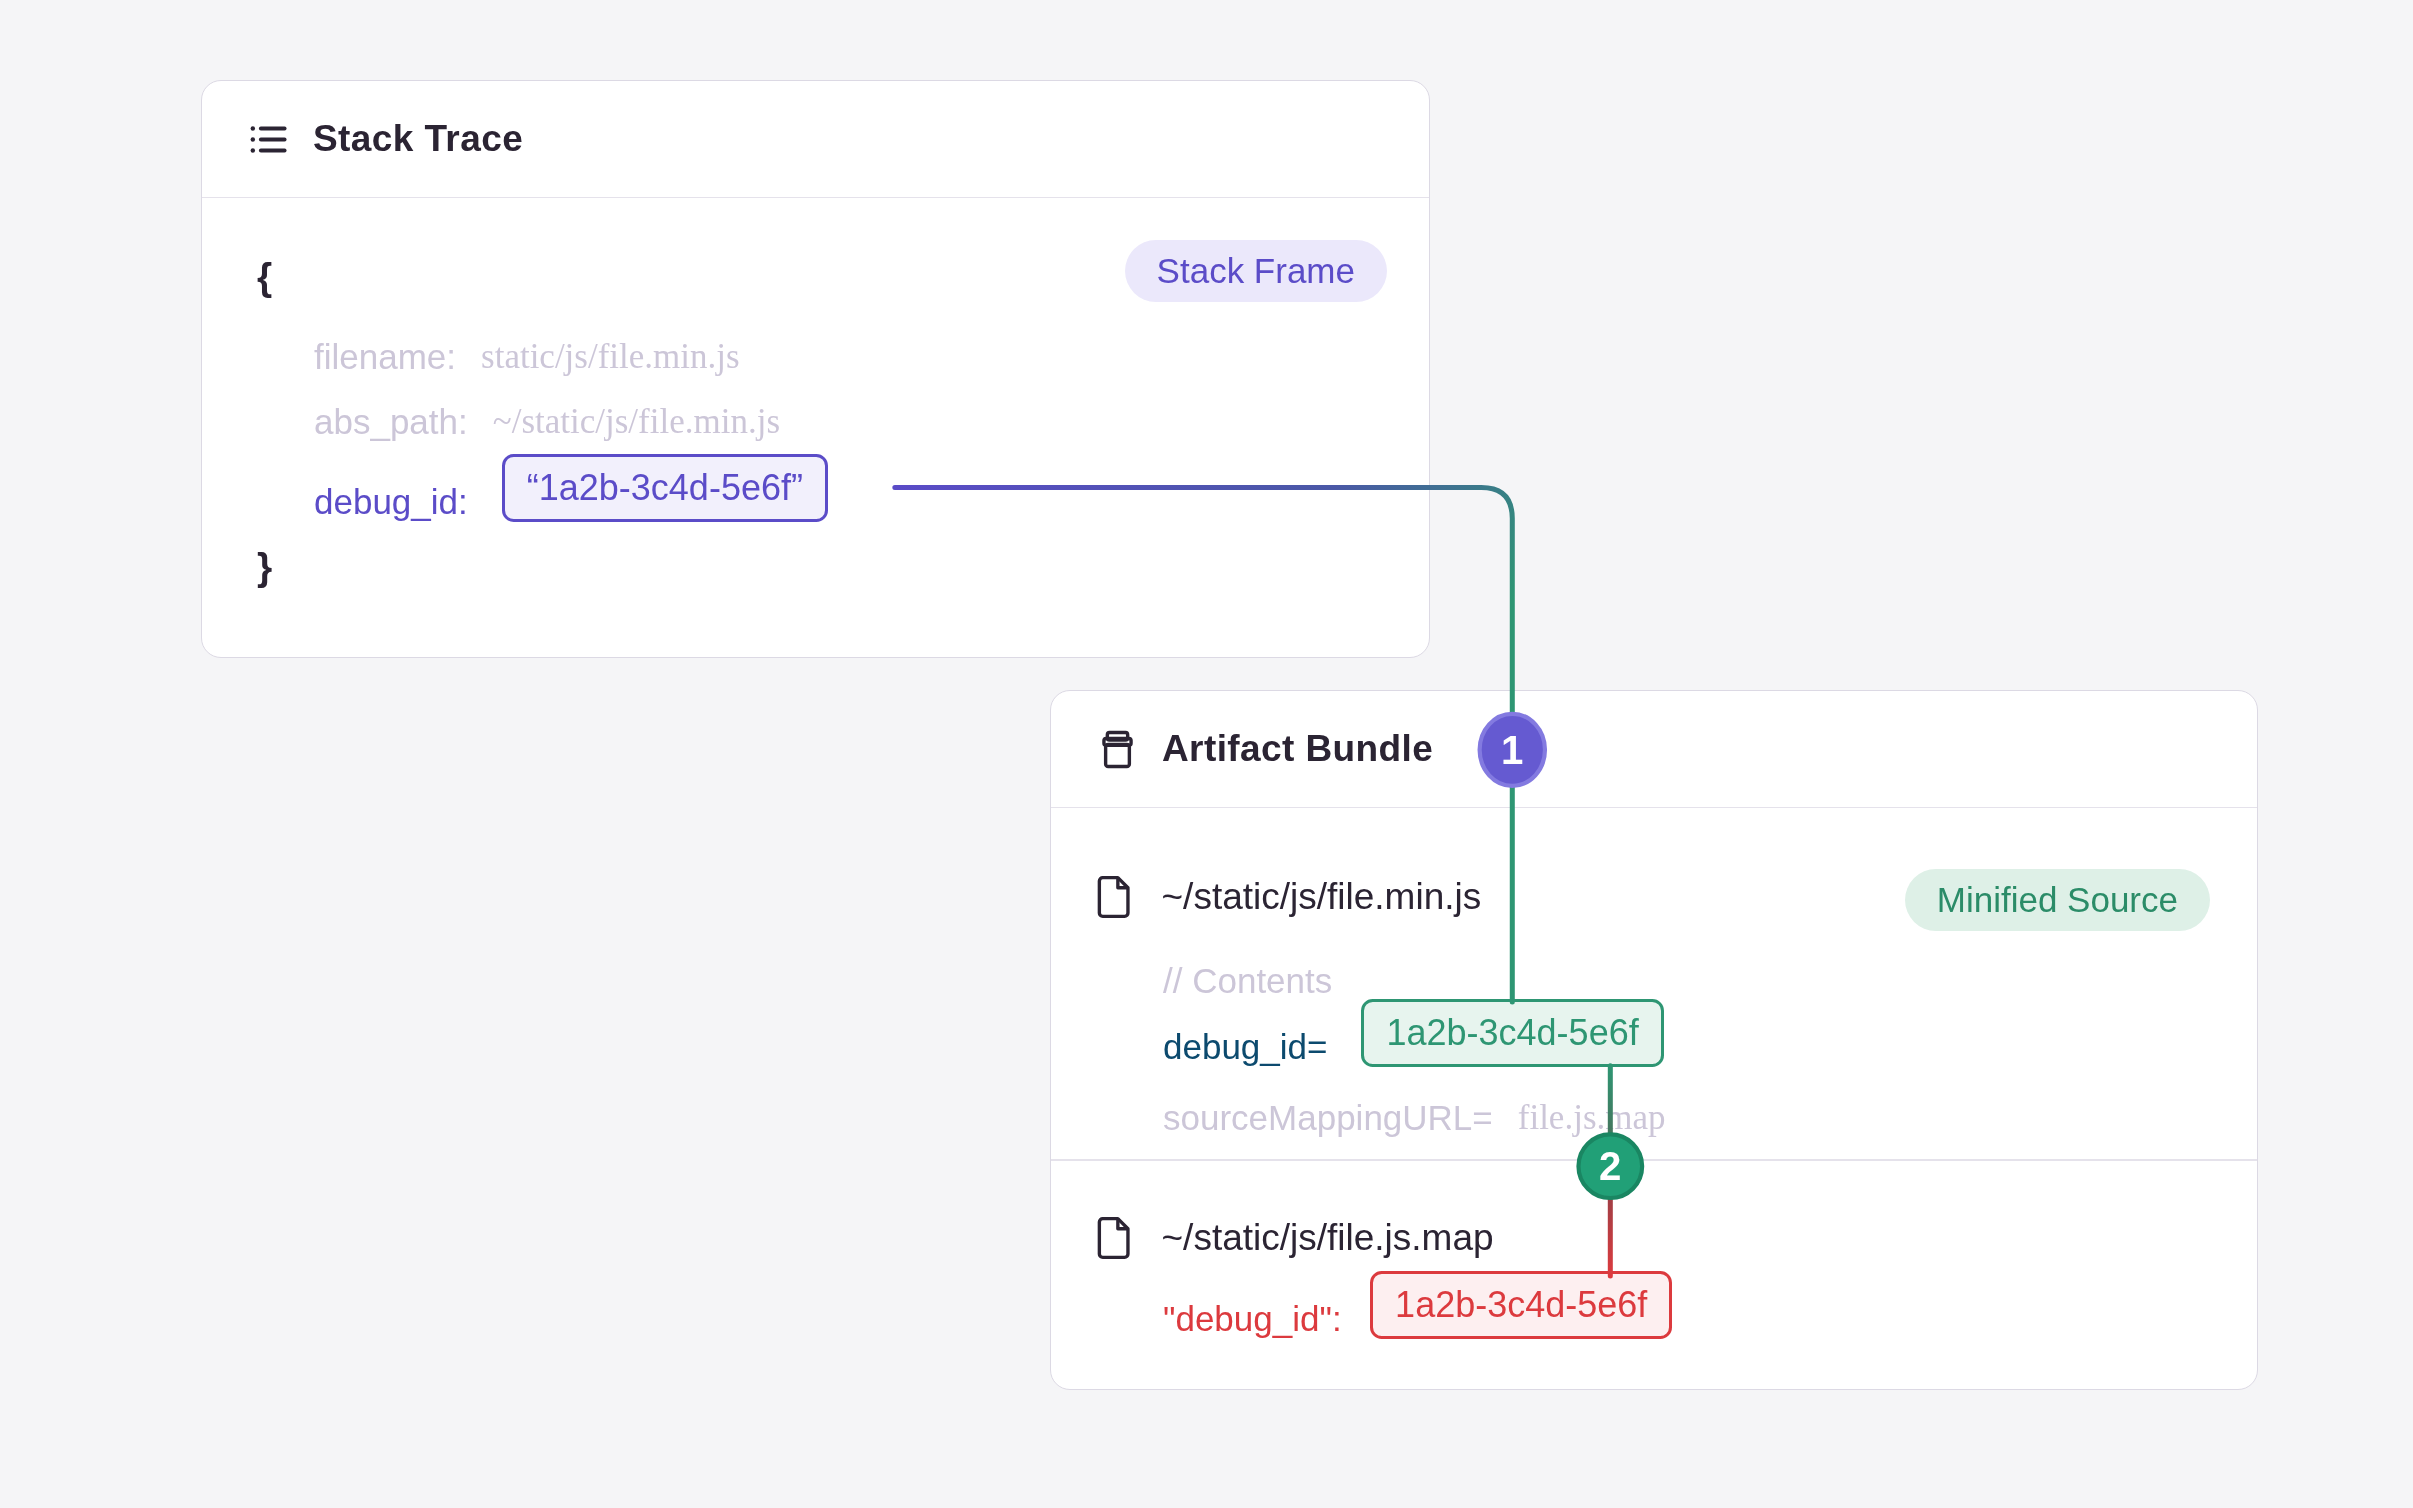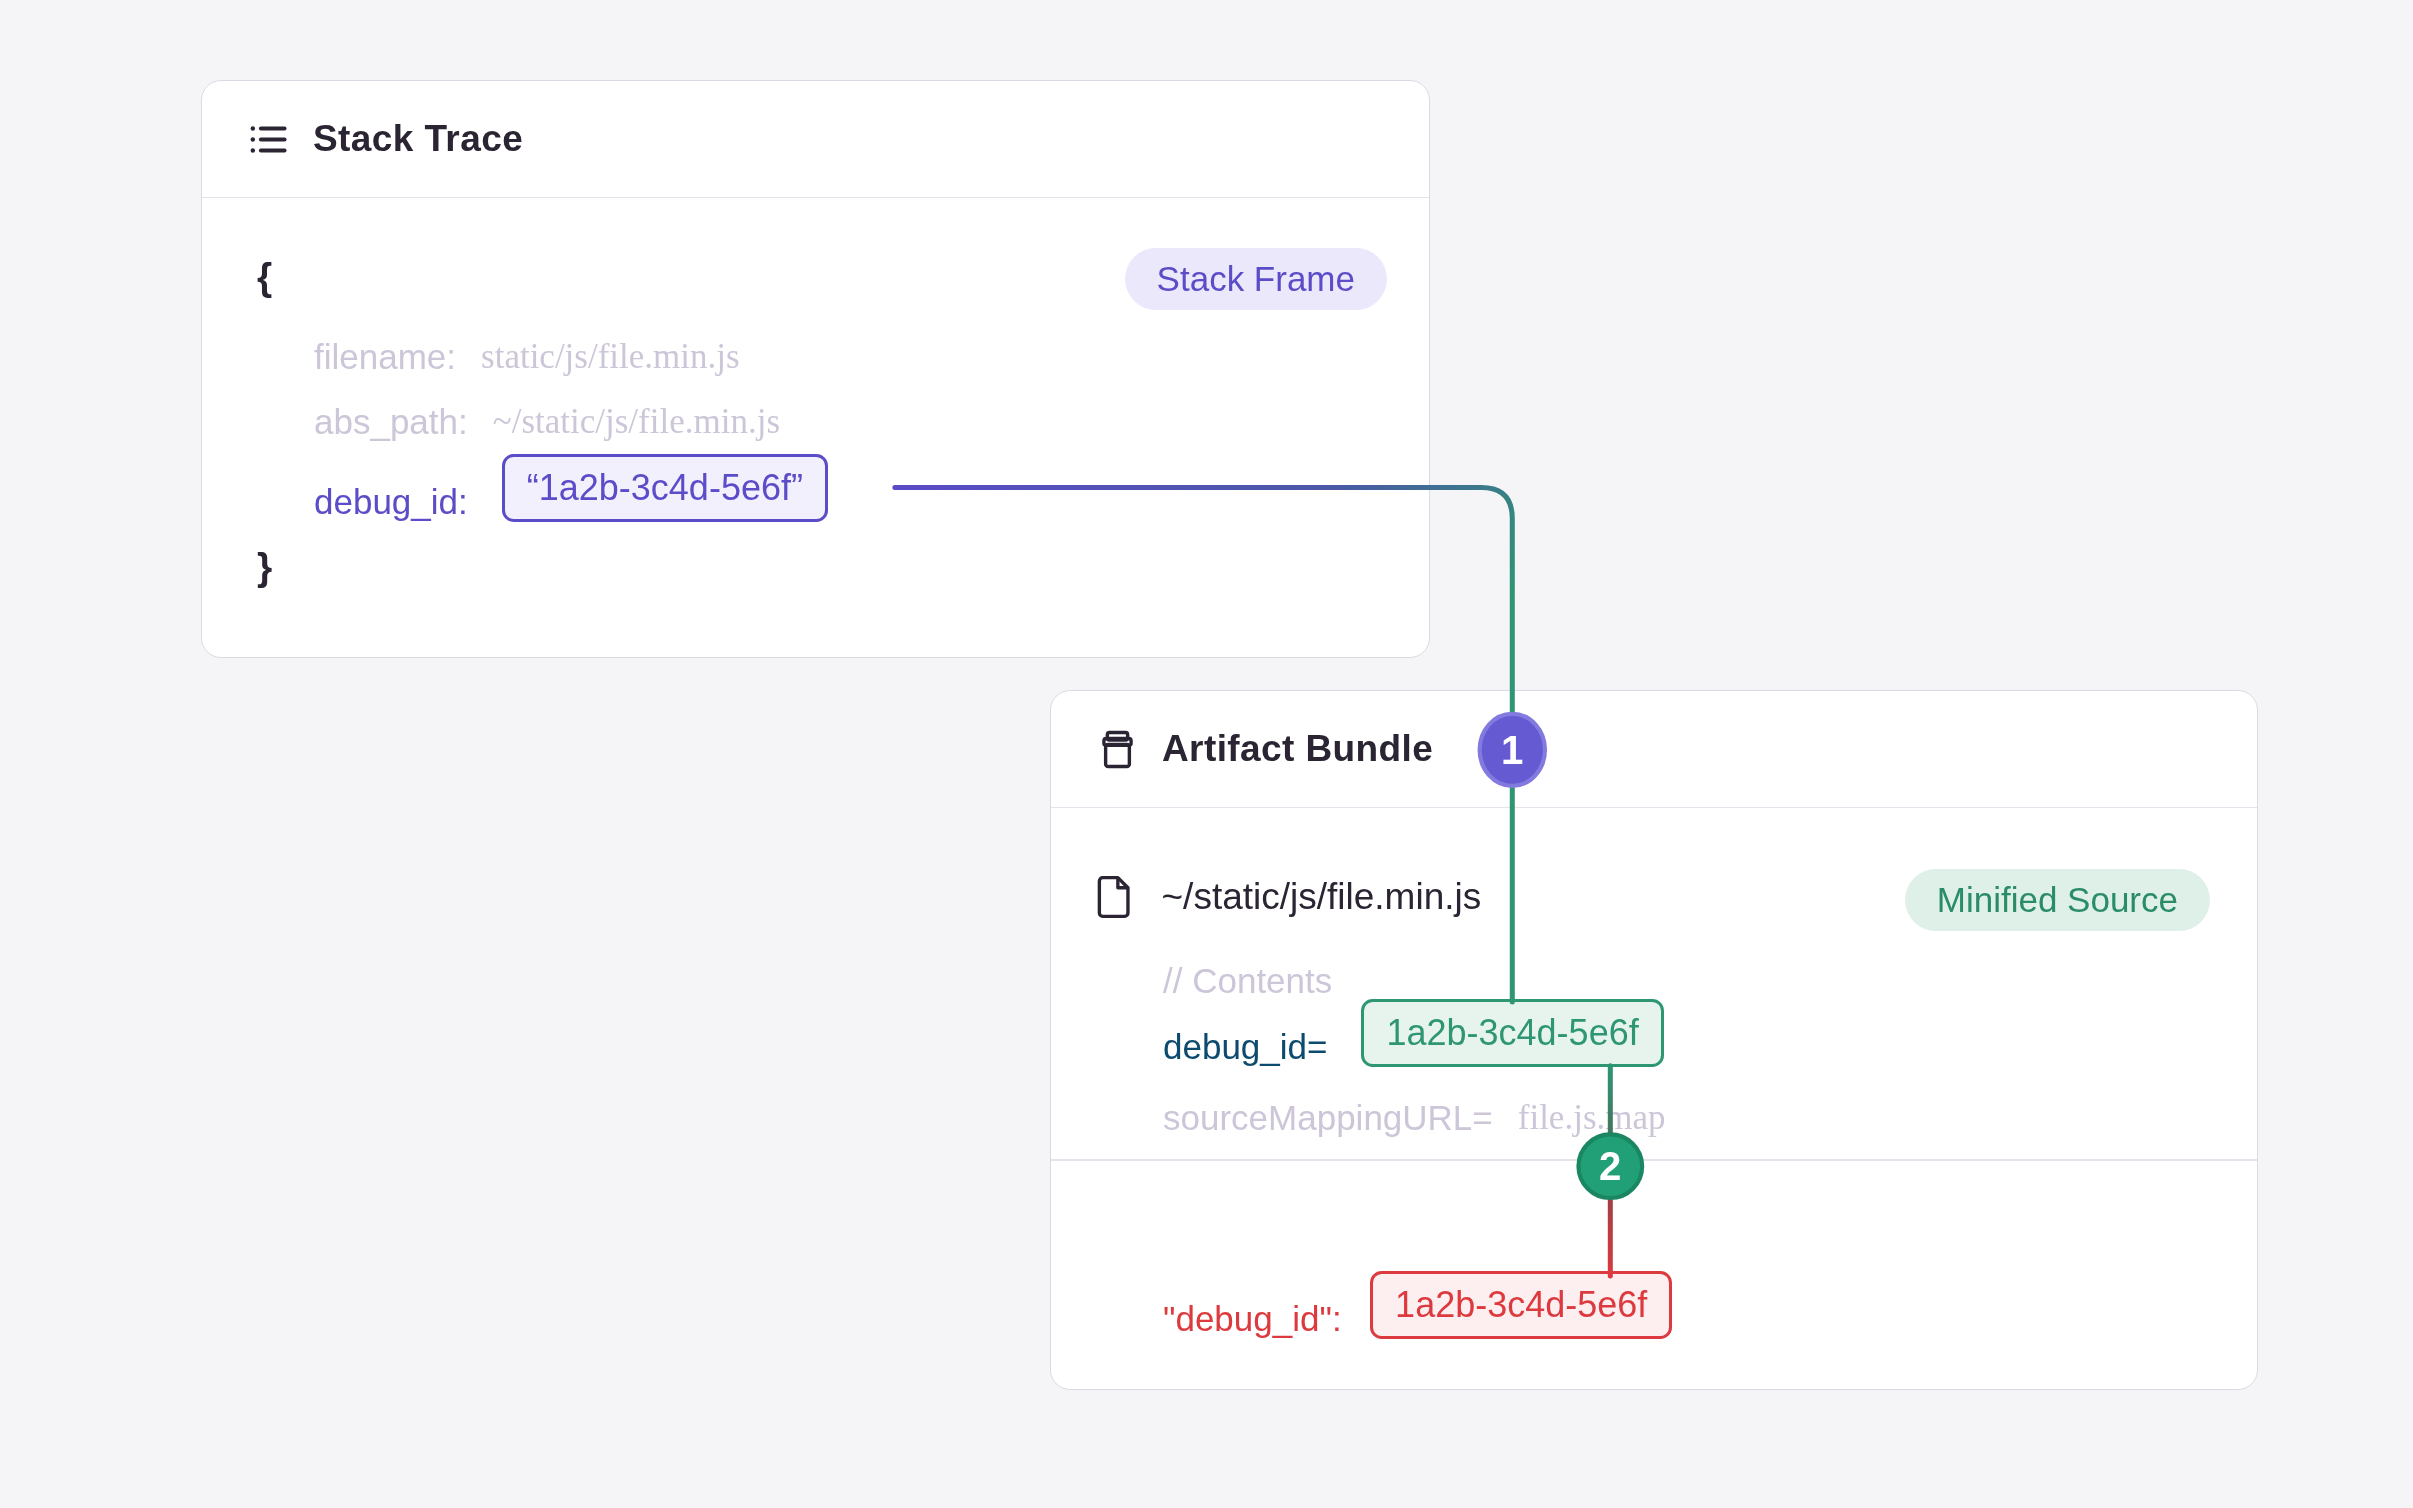--- a/index.html
+++ b/index.html
@@ -32,21 +32,21 @@
   .card-title { font-size: 37px; font-weight: 700; color: #2b2433; letter-spacing: 0.4px; }
   .card-body { position: relative; width: 100%; }
 
   .pill {
     position: absolute;
     font-size: 35px;
     padding: 11px 32px;
     border-radius: 837px;
     white-space: nowrap;
   }
-  .pill-purple { background: #ebe8fb; color: #5b4cc8; margin-top: 8px; }
+  .pill-purple { background: #ebe8fb; color: #5b4cc8; }
   .pill-green  { background: #def0e7; color: #2b8c68; }
   .pill-red    { background: #fdeaea; color: #d73232; }
 
   .code-line { position: absolute; font-size: 35px; white-space: nowrap; display: flex; align-items: flex-end; }
   .muted { color: #ccc6d8; }
   .muted .val { margin-left: 25px; font-family: Liberation Serif, serif; }
   .brace { position: absolute; left: 55px; font-size: 39px; font-weight: 700; color: #2b2433; }
 
   .id-box {
     display: inline-block;
@@ -161,20 +161,29 @@
     <span class="green-text">debug_id=</span>
     <span class="id-box id-box-green">1a2b-3c4d-5e6f</span>
   </div>
   <div class="code-line muted" style="left:112px; top:407px">
     <span>sourceMappingURL=</span>
     <span class="val">file.js.map</span>
   </div>
 
   <div class="row-divider" style="top:468px"></div>
 
+  <div class="file-row" style="top:525px">
+    <svg class="icon" width="37" height="44" viewBox="0 0 44 52">
+      <g fill="none" stroke="#2b2433" stroke-width="4" stroke-linejoin="round">
+        <path d="M8,3 h18 l12,12 v30 a4,4 0 0 1 -4,4 h-26 a4,4 0 0 1 -4,-4 v-38 a4,4 0 0 1 4,-4 z"></path>
+        <path d="M26,3 v12 h12"></path>
+      </g>
+    </svg>
+    <span>~/static/js/file.js.map</span>
+  </div>
 
   <div class="code-line" style="left:112px; top:580px">
     <span class="red-text">"debug_id":</span>
     <span class="id-box id-box-red">1a2b-3c4d-5e6f</span>
   </div>
 </div>
 
 <svg id="connector-overlay" viewBox="0 0 2880 1800">
   <defs>
     <linearGradient id="grad1" gradientUnits="userSpaceOnUse" x1="1068" y1="582" x2="1805" y2="1196">

